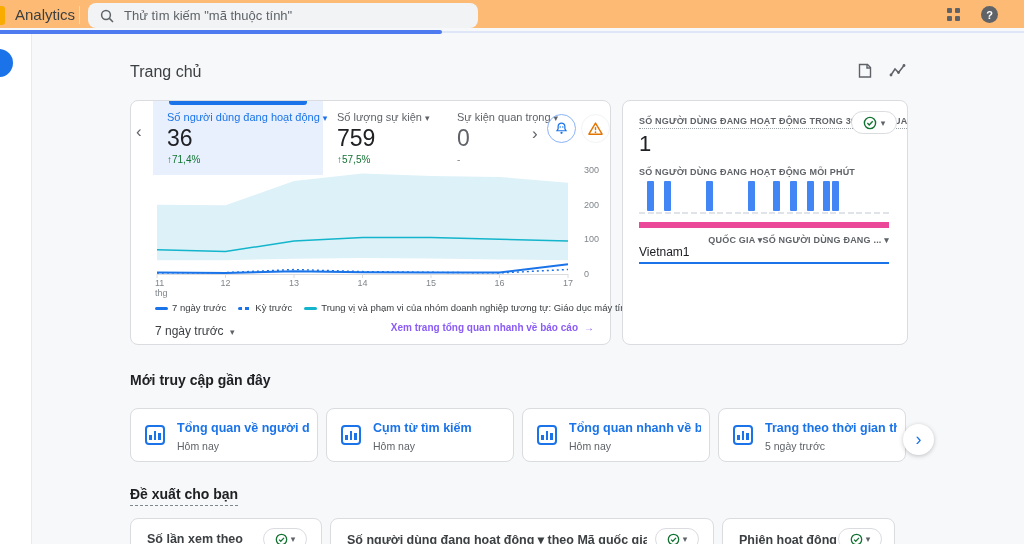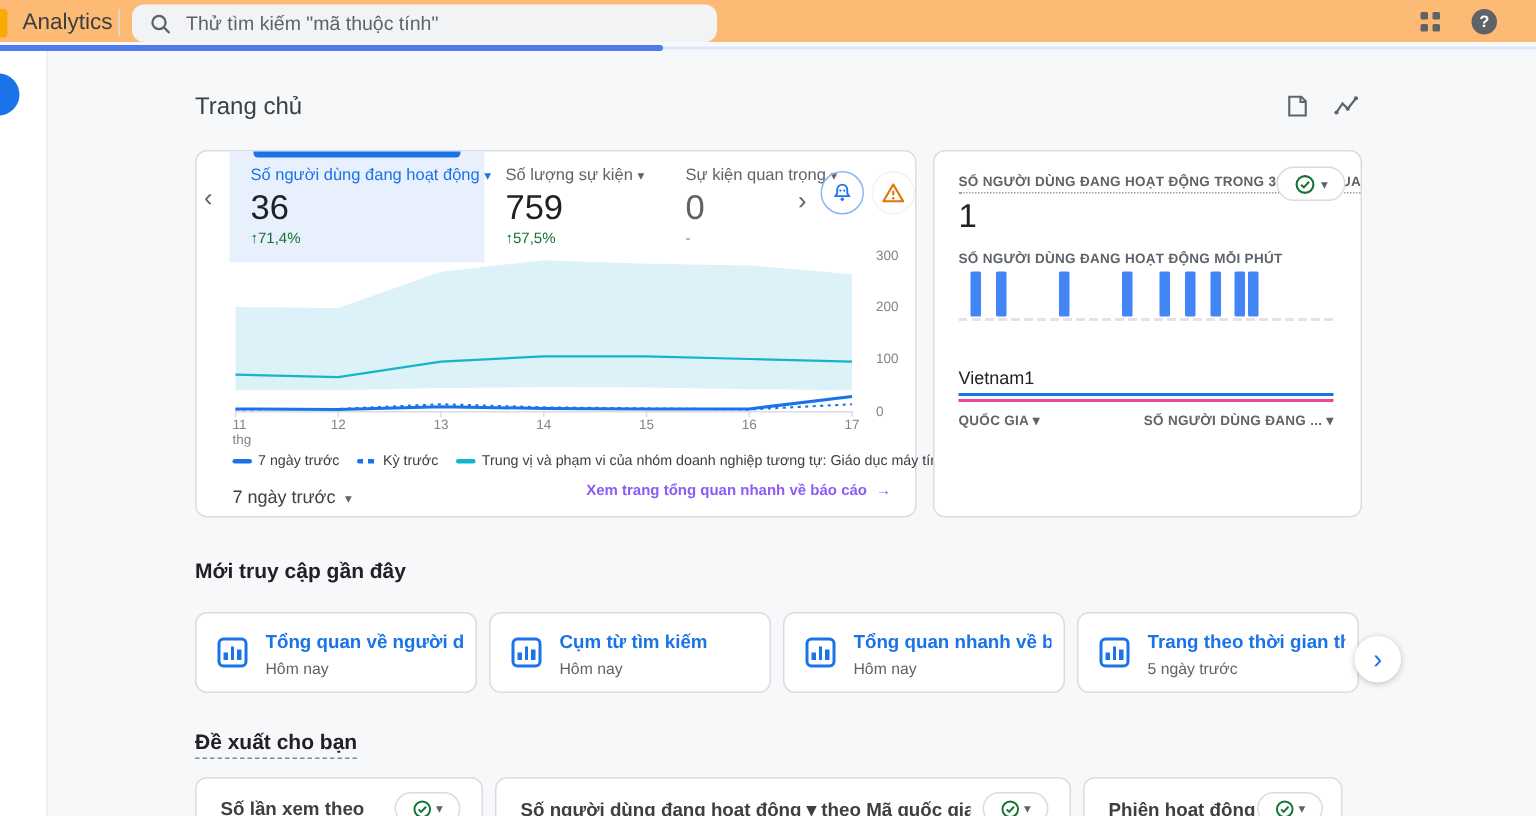--- a/index.html
+++ b/index.html
@@ -65,22 +65,22 @@
   .rt-pill{position:absolute;right:10px;top:10px;width:44px;height:21px;border:1px solid #dadce0;border-radius:12px;
            display:flex;align-items:center;justify-content:center;gap:4px;background:#fff;cursor:pointer;}
   .pill-caret{font-size:9px;color:#5f6368;}
   .rt-value{position:absolute;left:16px;top:30px;font-size:22px;color:#202124;}
   .rt-sub{position:absolute;left:16px;top:66px;font-size:9px;letter-spacing:.2px;color:#5f6368;font-weight:bold;white-space:nowrap;}
   .bars{position:absolute;left:16px;right:18px;top:80px;height:30px;display:flex;align-items:flex-end;gap:1.5px;}
   .bar-slot{flex:1;display:flex;align-items:flex-end;justify-content:center;height:100%;}
   .bar{width:7px;background:#4285f4;border-radius:1px;}
   .bars-base{position:absolute;left:16px;right:18px;top:111px;height:2px;
              background:repeating-linear-gradient(90deg,#e0e3e7 0 6px,transparent 6px 8.7px);}
-  .rt-thead{position:absolute;left:16px;right:18px;top:121px;border-top:2px solid #ec4899;padding-top:7px;
-            display:flex;justify-content:space-between;font-size:9px;font-weight:bold;letter-spacing:.2px;color:#5f6368;margin-top:44px;}
+  .rt-thead{position:absolute;left:16px;right:18px;top:121px;border-top:6px solid #ec4899;padding-top:7px;
+            display:flex;justify-content:flex-end;font-size:9px;font-weight:bold;letter-spacing:.2px;color:#5f6368;}
   .rt-thead .hdr{cursor:pointer;white-space:nowrap;}
   .rt-row{position:absolute;left:16px;right:18px;top:144px;display:flex;justify-content:flex-start;font-size:12px;color:#202124;}
   .rt-rowbar{position:absolute;left:16px;right:18px;top:161px;height:2px;background:#1a73e8;}
   
   .section-title{position:absolute;left:130px;font-size:14px;font-weight:bold;color:#202124;}
   .section-title.dashed{border-bottom:1px dashed #80868b;padding-bottom:3px;}
   .mini-card{position:absolute;top:408px;width:188px;height:54px;background:#fff;border:1px solid #dadce0;border-radius:8px;
              box-sizing:border-box;cursor:pointer;}
   .mini-ic{position:absolute;left:14px;top:16px;width:20px;height:20px;border:2px solid #1a73e8;border-radius:4px;
            box-sizing:border-box;display:flex;align-items:flex-end;justify-content:center;gap:2px;padding-bottom:3px;}

